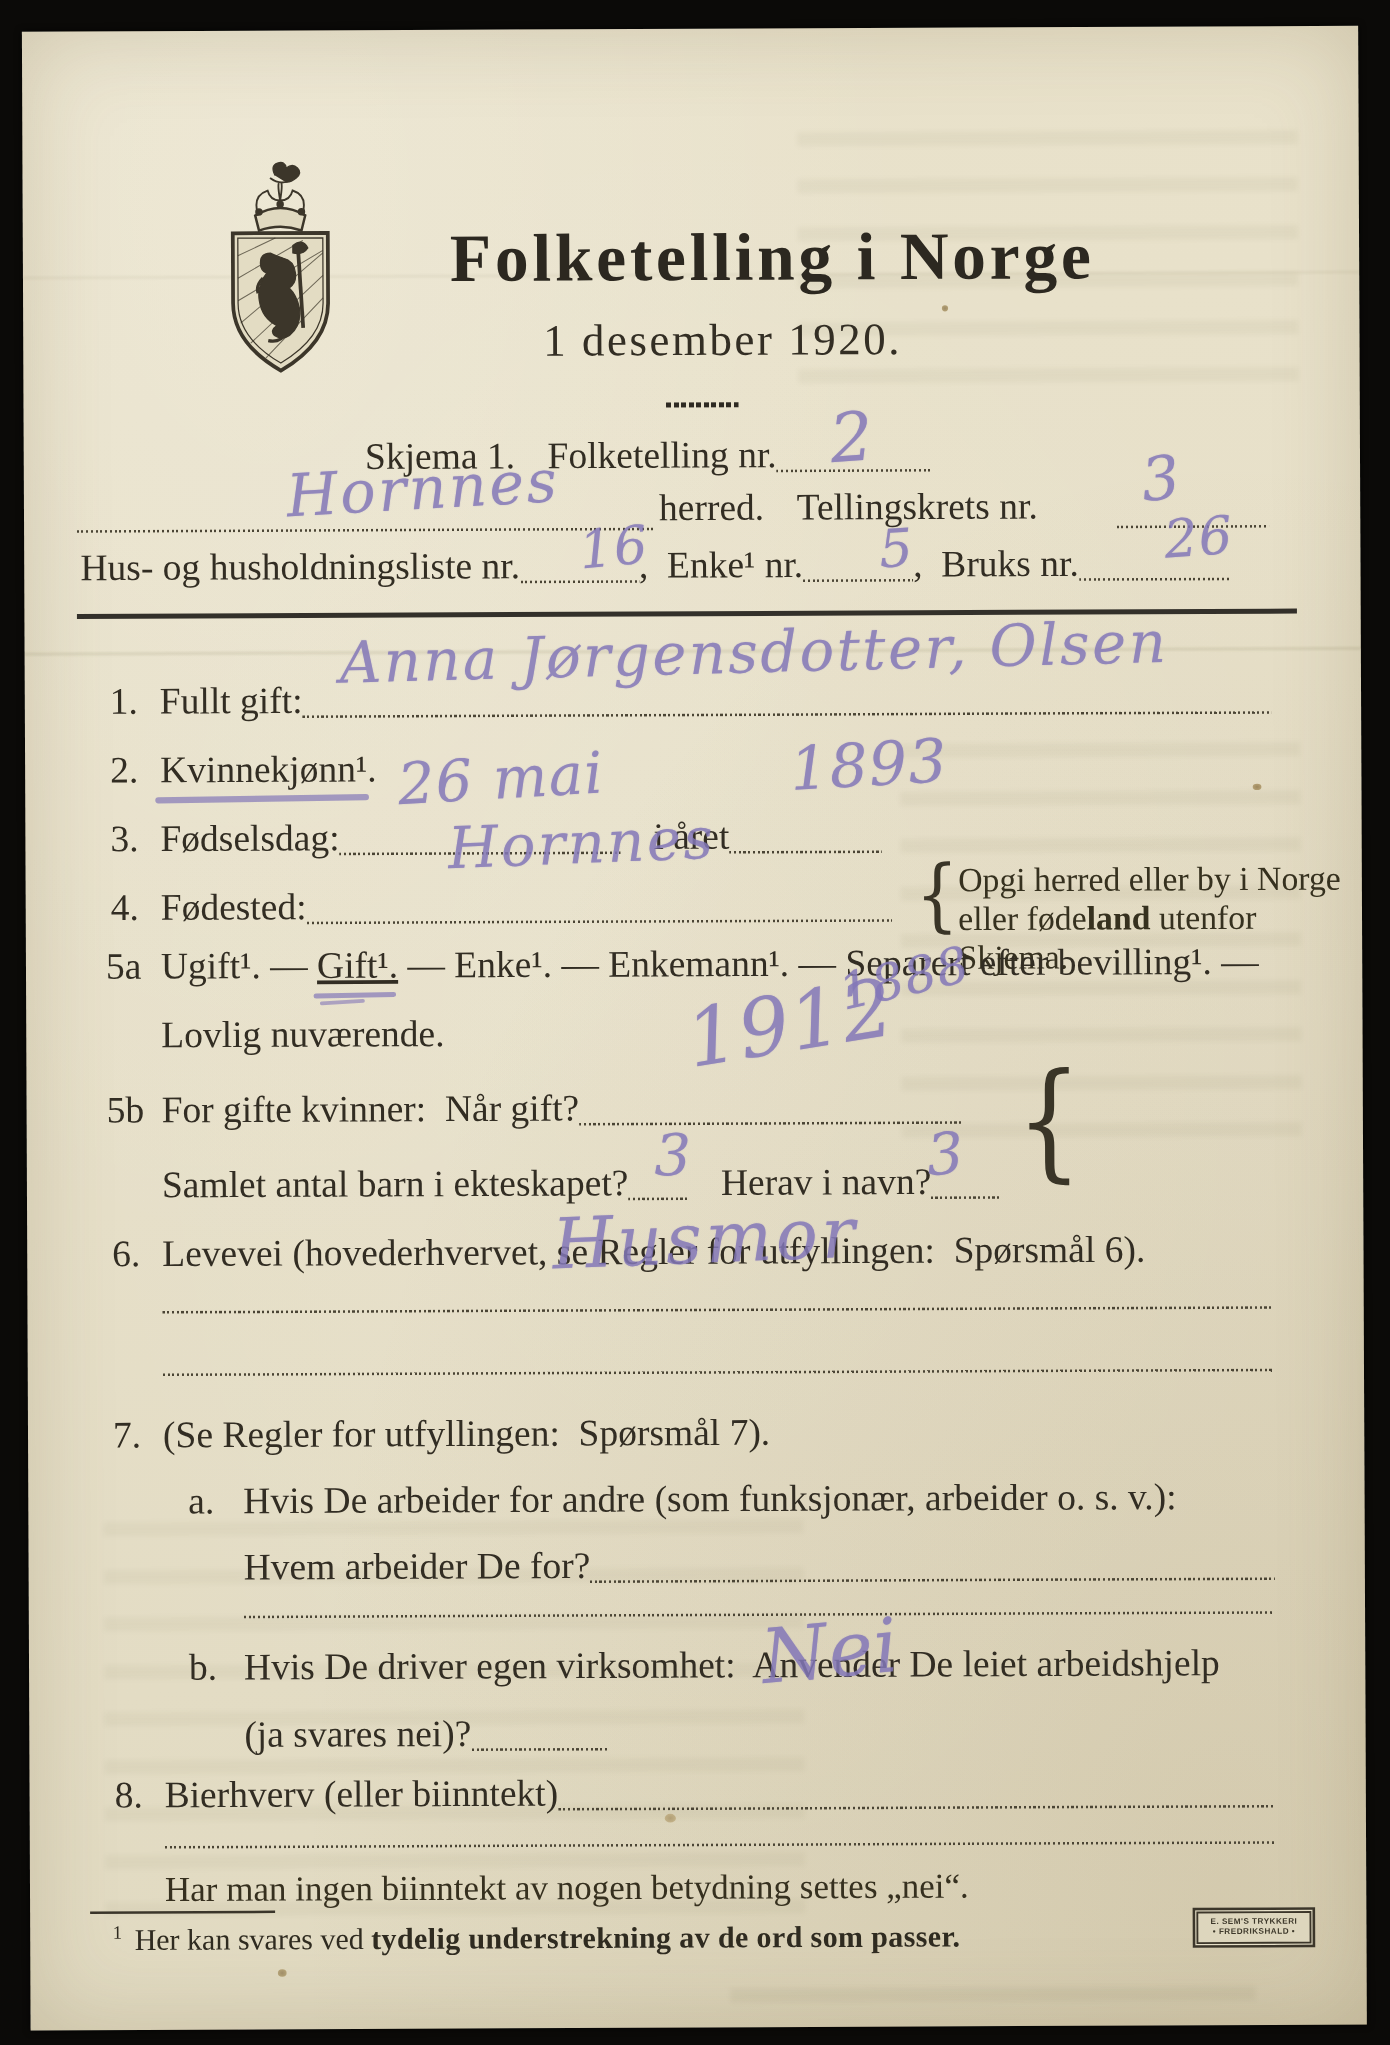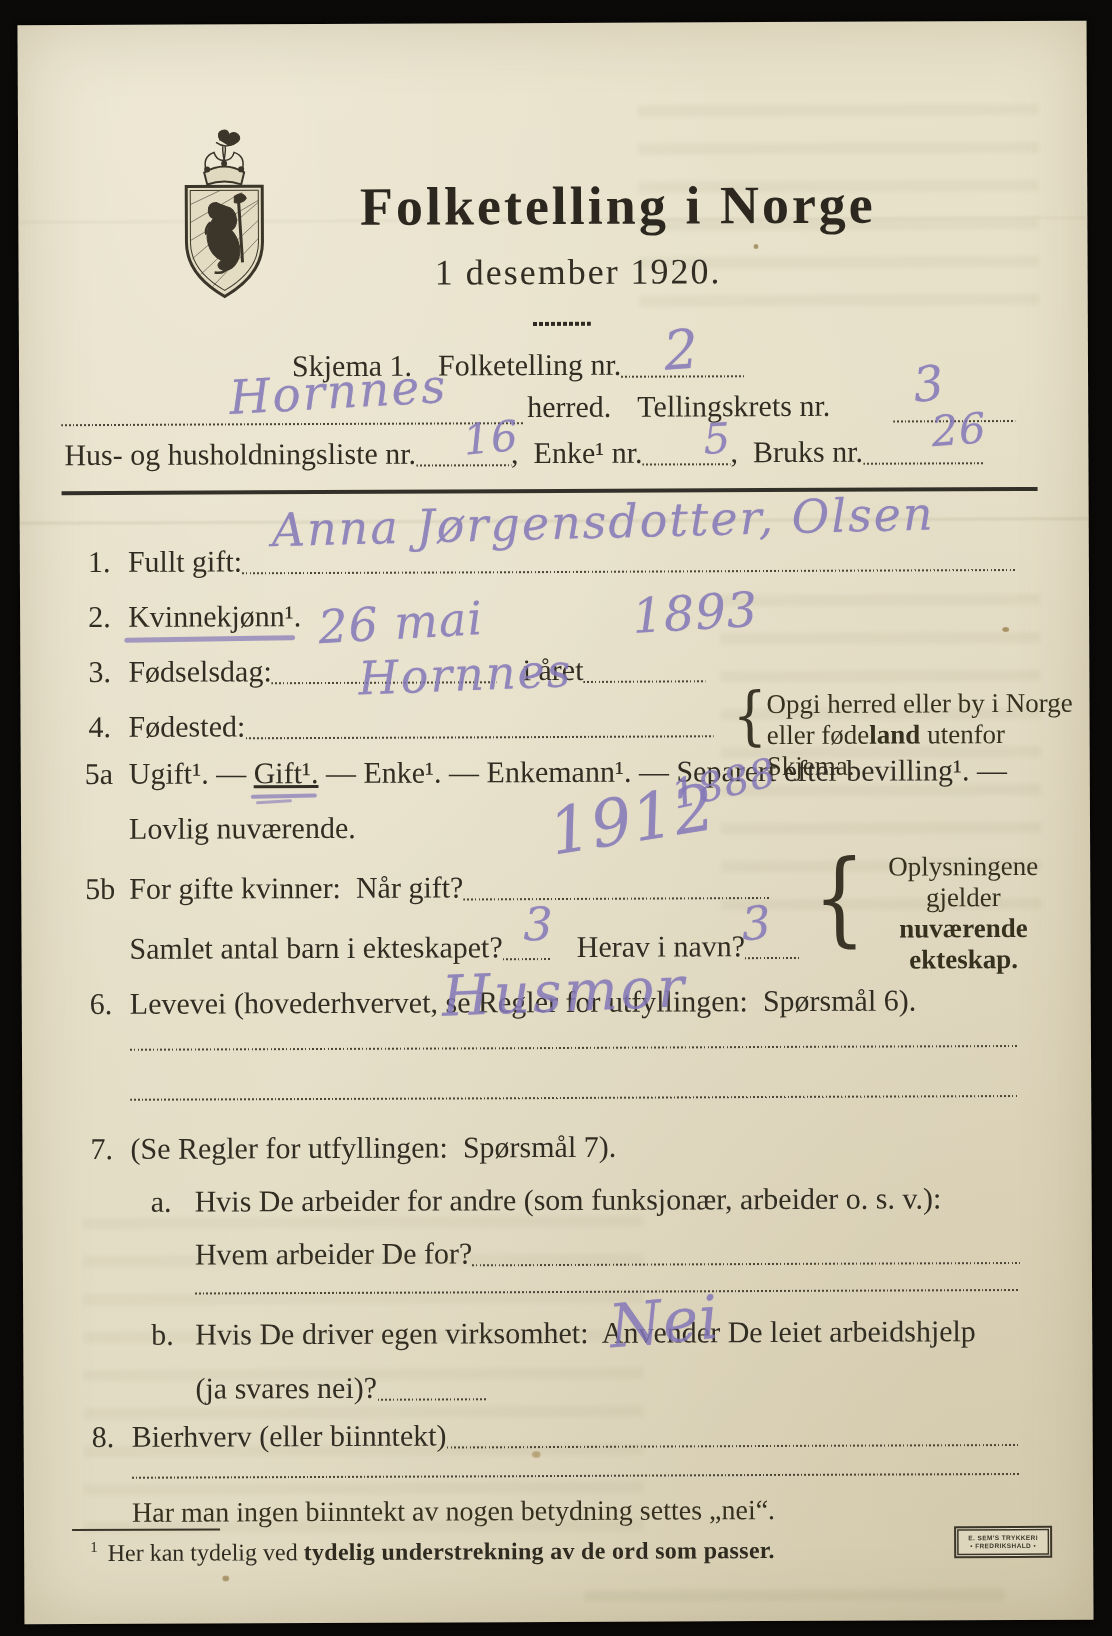--- a/index.html
+++ b/index.html
@@ -254,25 +254,20 @@
   </div>
 
   <div class="row" id="q5b">
     <span class="qn2">5b</span>
     <span>For gifte kvinner:  Når gift?</span>
     <span class="dots fill"></span>
   </div>
   <div class="hand" id="hwGiftYear">1912</div>
   <div class="hand" id="hwGiftAlt">1888</div>
   <div id="q5bbrace">{</div>
-  <div class="note" id="q5bnote">
-    <span>Oplysningene</span><br>
-    <span>gjelder </span><b>nuværende</b><br>
-    <b>ekteskap.</b>
-  </div>
   <div class="row" id="samlet">
     <span class="qn"></span>
     <span>Samlet antal barn i ekteskapet?</span>
     <span class="dots w48"></span>
     <span class="gap"></span>
     <span>Herav i navn?</span>
     <span class="dots w56"></span>
   </div>
   <div class="hand" id="hwChildren">3</div>
   <div class="hand" id="hwAlive">3</div>
@@ -311,20 +306,20 @@
   <div class="row" id="q8">
     <span class="qn">8.</span>
     <span>Bierhverv (eller biinntekt)</span>
     <span class="dots fill"></span>
   </div>
   <div class="dots" id="dots8"></div>
 
   <div id="harman">Har man ingen biinntekt av nogen betydning settes „nei“.</div>
   <div id="footrule"></div>
   <div id="fnote">
-    <sup>1</sup><span>Her kan tydelig ved </span><b>tydelig understrekning av de ord som passer.</b>
+    <sup>1</sup><span>Her kan svares ved </span><b>tydelig understrekning av de ord som passer.</b>
   </div>
   <div id="stamp">
     <span>E. SEM'S TRYKKERI</span>
     <span>• FREDRIKSHALD •</span>
   </div>
 
 </div>
 
 </body></html>

